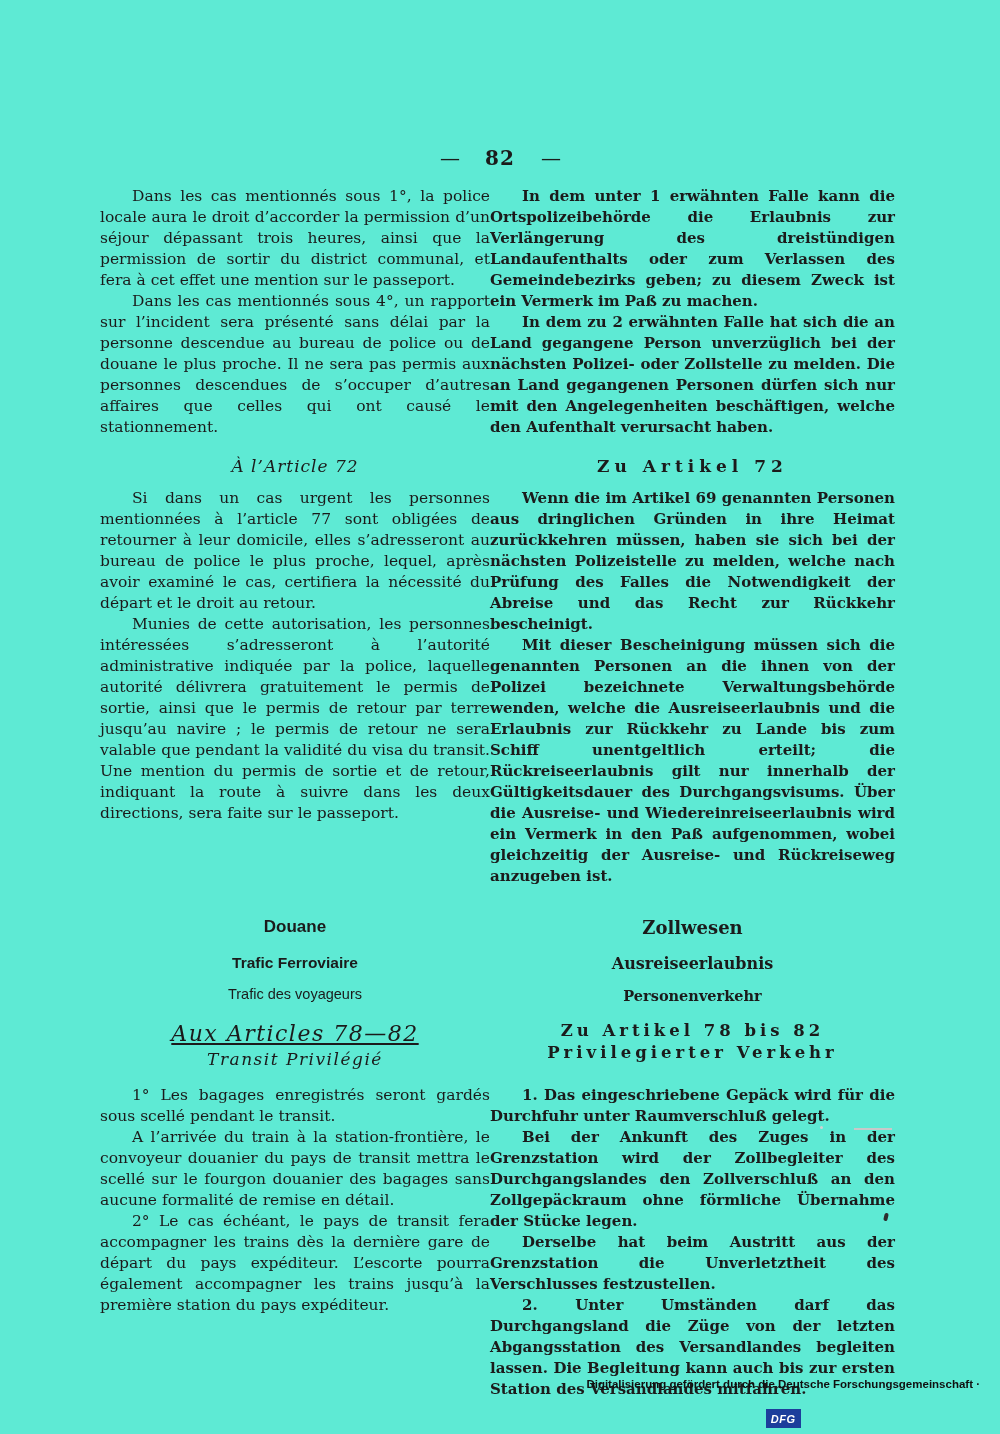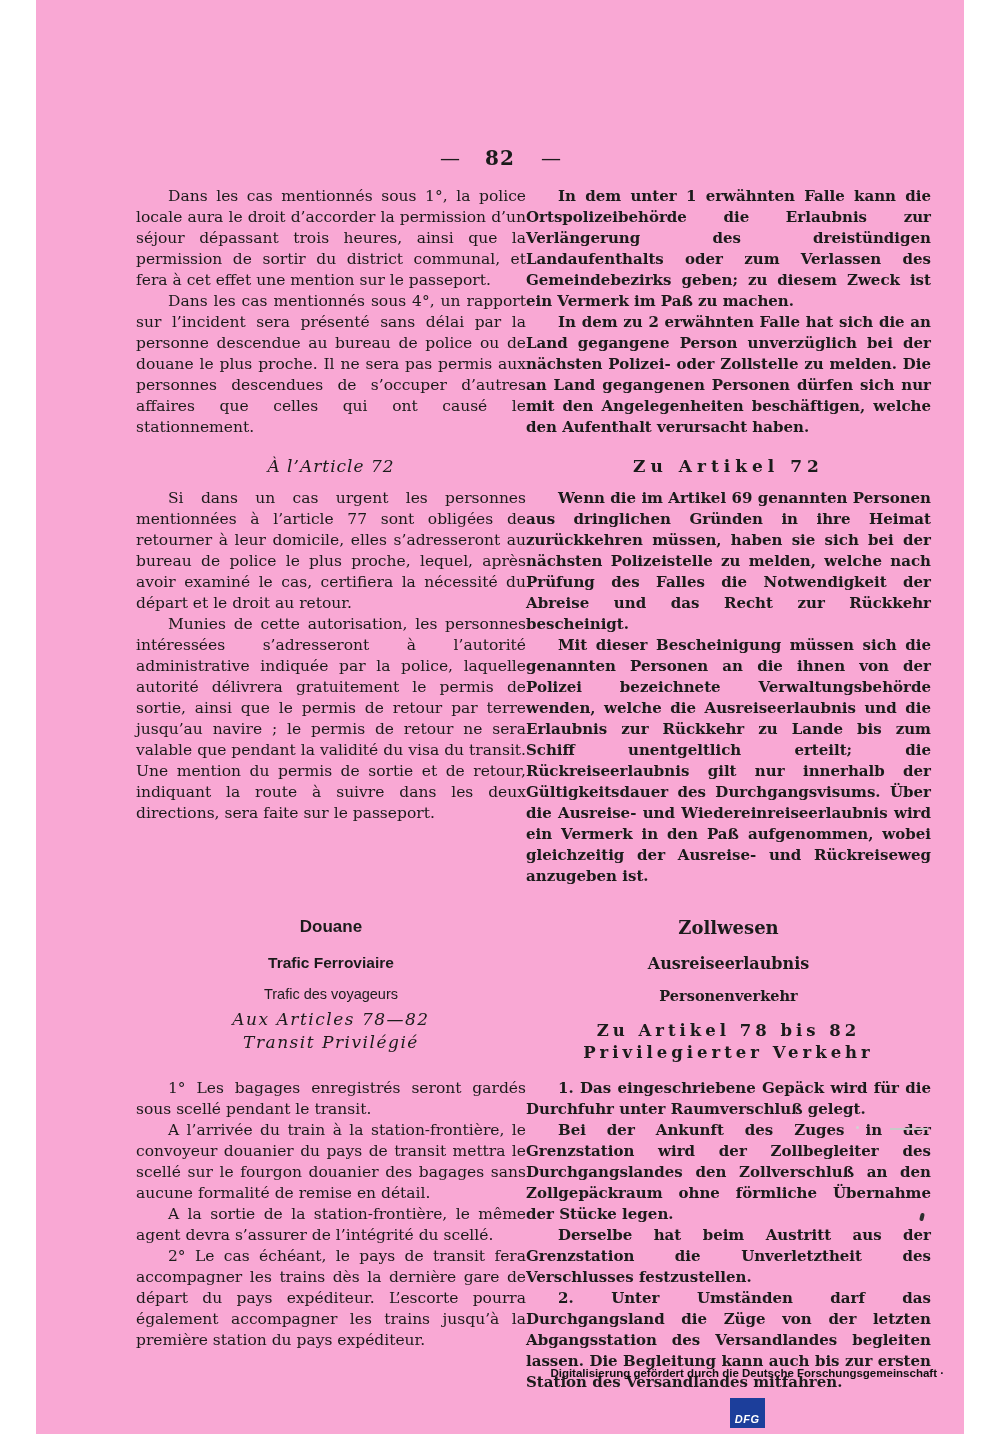--- a/index.html
+++ b/index.html
@@ -1,22 +1,22 @@
 <!DOCTYPE html>
 <html lang="de"><head>
 <meta charset="utf-8">
 <title>Scan p. 82</title>
 <style>
   html, body { margin: 0; padding: 0; background: #ffffff; }
   .page {
     position: relative;
-    width: 928px;
+    width: 1000px;
     height: 1434px;
     margin: 0 auto;
-    background: #f9a8d4;
+    background: #5eead4;
     color: #1b1b1b;
     font-family: "DejaVu Serif", serif;
     overflow: hidden;
   }
 
   
   .page-head {
     padding-top: 146px;
     text-align: center;
     font-size: 20px;
@@ -40,21 +40,21 @@
   
   .h-art { text-align: center; margin: 18px 0 12px; }
   .h-art.fr-h { font-style: italic; font-size: 17px; letter-spacing: 1px; font-weight: normal; }
   .h-art.de-h { font-size: 17px; letter-spacing: 5px; font-weight: bold; }
 
   
   .heads { text-align: center; margin: 30px 0 16px; }
   .heads .h1f { font-family: "Liberation Sans", sans-serif; font-weight: bold; font-size: 17px; }
   .heads .h2f { font-family: "Liberation Sans", sans-serif; font-weight: bold; font-size: 15.5px; margin-top: 17px; }
   .heads .h3f { font-family: "Liberation Sans", sans-serif; font-size: 14.5px; margin-top: 14px; text-align: center; }
-  .heads .h4  { font-style: italic; font-size: 17px; margin-top: 7px; letter-spacing: 1.5px; }
+  .heads .h4  { font-style: italic; font-size: 22px; margin-top: 19px; letter-spacing: 1.5px; text-decoration: underline; }
   .heads .h5  { font-style: italic; font-size: 17px; margin-top: 3px;  letter-spacing: 1.5px; }
 
   .heads .h1d { font-weight: bold; font-size: 18px; }
   .heads .h2d { font-weight: bold; font-size: 16px; margin-top: 16px; }
   .heads .h3d { font-weight: bold; font-size: 14.5px; margin-top: 14px; }
   .heads .h4d { font-weight: bold; font-size: 16.5px; margin-top: 17px; letter-spacing: 4px; text-align: center; }
   .heads .h5d { font-weight: bold; font-size: 16.5px; margin-top: 3px;  letter-spacing: 4px; }
 
   
   .speck-a   { position: absolute; left: 884px; top: 1213px; width: 4px; height: 8px;
@@ -79,21 +79,21 @@
     flex-direction: column;
   }
   .dfg-logo {
     display: inline-block;
     background: #1c3e9b;
     color: #ffffff;
     font-style: italic;
     font-weight: bold;
     font-size: 11px;
     letter-spacing: 0.5px;
-    padding: 16px 5px 3px;
+    padding: 5px 5px 3px;
     line-height: 1;
   }
 </style>
 </head>
 <body>
 
 <div class="page">
 
   <div class="page-head">
     <span class="dash">—</span><span class="num">82</span><span class="dash">—</span>
@@ -133,21 +133,20 @@
       <div class="h1d">Zollwesen</div>
       <div class="h2d">Ausreiseerlaubnis</div>
       <div class="h3d">Personenverkehr</div>
       <div class="h4d">Zu Artikel 78 bis 82</div>
       <div class="h5d">Privilegierter Verkehr</div>
     </div>
 
     <div class="cell fr" lang="fr">
       <p>1° Les bagages enregistrés seront gardés sous scellé pendant le transit.</p>
       <p>A l’arrivée du train à la station-frontière, le convoyeur douanier du pays de transit mettra le scellé sur le fourgon douanier des bagages sans aucune formalité de remise en détail.</p>
-      <p>A la sortie de la station-frontière, le même agent devra s’assurer de l’intégrité du scellé.</p>
       <p>2° Le cas échéant, le pays de transit fera accompagner les trains dès la dernière gare de départ du pays expéditeur. L’escorte pourra également accompagner les trains jusqu’à la première station du pays expéditeur.</p>
     </div>
     <div class="cell de" lang="de">
       <p>1. Das eingeschriebene Gepäck wird für die Durchfuhr unter Raumverschluß gelegt.</p>
       <p>Bei der Ankunft des Zuges in der Grenzstation wird der Zollbegleiter des Durchgangslandes den Zollverschluß an den Zollgepäckraum ohne förmliche Übernahme der Stücke legen.</p>
       <p>Derselbe hat beim Austritt aus der Grenzstation die Unverletztheit des Verschlusses festzustellen.</p>
       <p>2. Unter Umständen darf das Durchgangsland die Züge von der letzten Abgangsstation des Versandlandes begleiten lassen. Die Begleitung kann auch bis zur ersten Station des Versandlandes mitfahren.</p>
     </div>
 
   </div>

